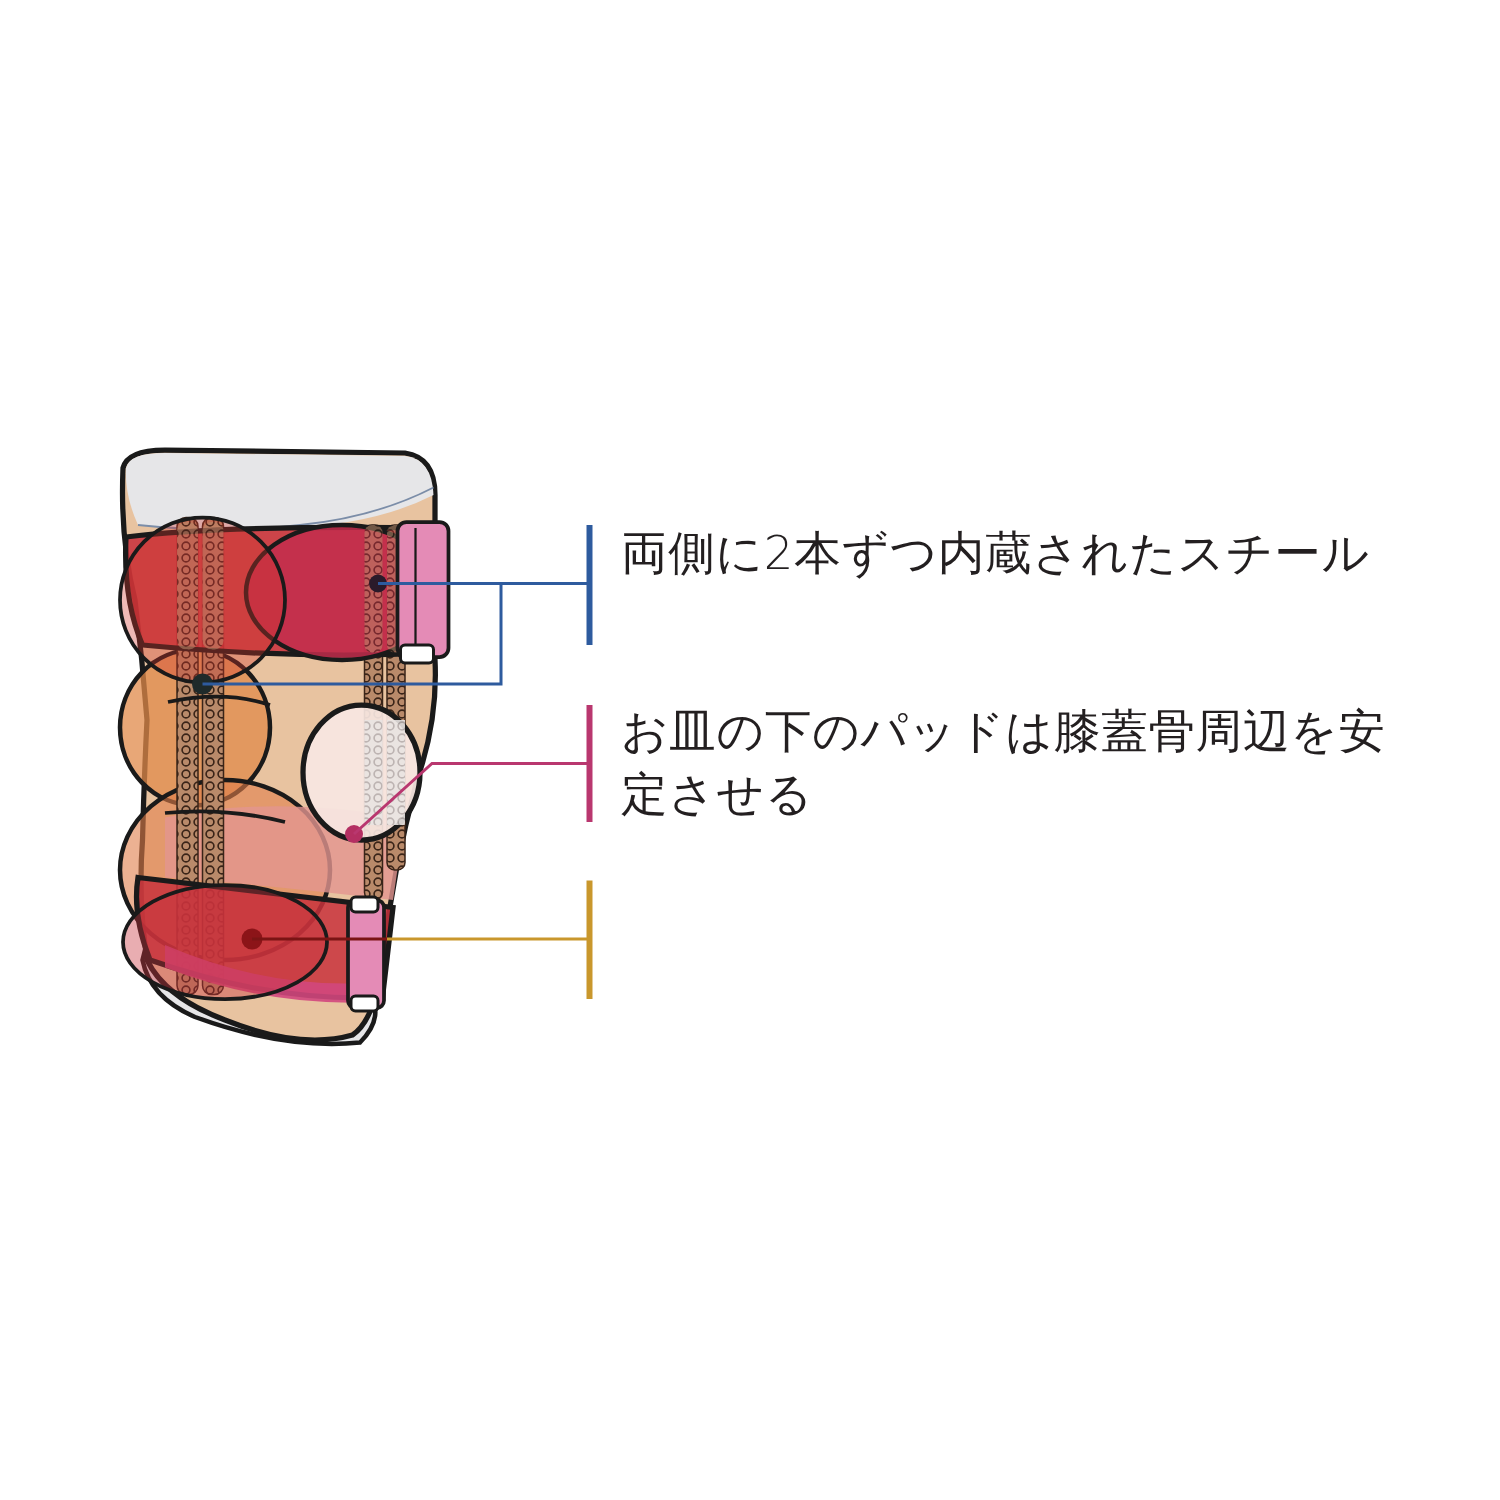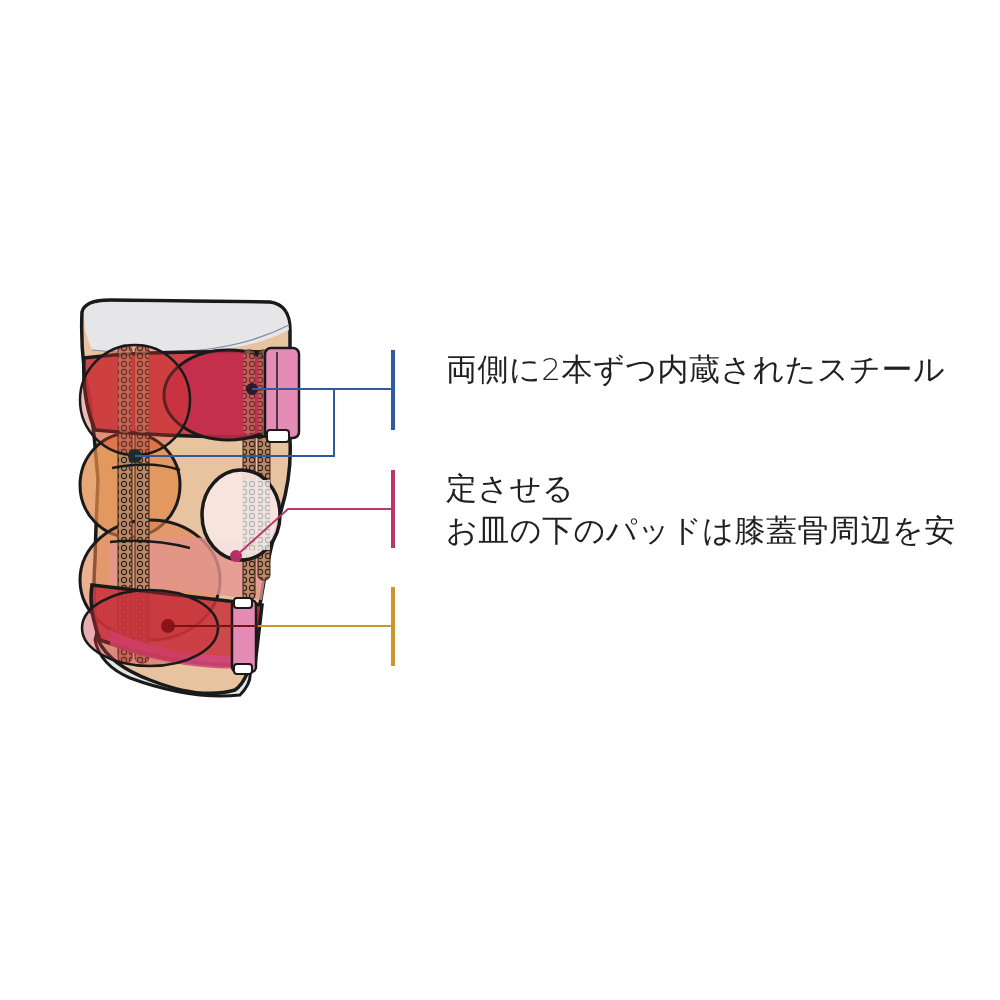--- a/index.html
+++ b/index.html
@@ -4,21 +4,21 @@
 <style>
   html, body { margin: 0; padding: 0; background: #ffffff; }
   body { width: 1000px; height: 1000px; position: relative; overflow: hidden;
          font-family: "DejaVu Sans", "Liberation Sans", sans-serif; }
   #diagram { position: absolute; left: 0; top: 0; width: 1000px; height: 1000px; }
   .callout-text {
     position: absolute; left: 414px; width: 560px;
     font-size: 31px; line-height: 42px; color: #231f20;
     font-weight: 300; letter-spacing: 0.5px;
   }
-  .callout-text span { display: block; white-space: nowrap; margin-left: 32px; }
+  .callout-text span { display: block; white-space: nowrap; }
 </style>
 </head>
 <body>
 
 <svg id="diagram" viewBox="0 0 1000 1000" xmlns="http://www.w3.org/2000/svg">
   <defs>
     <pattern id="spring" width="8" height="8" patternUnits="userSpaceOnUse">
       <rect width="8" height="8" fill="#b98a6a"></rect>
       <circle cx="4" cy="4" r="2.6" fill="none" stroke="#3a2418" stroke-width="1.1"></circle>
     </pattern>
@@ -96,18 +96,18 @@
     <line x1="258" y1="626" x2="393" y2="626"></line>
     <line x1="393" y1="587" x2="393" y2="666" stroke-width="4"></line>
   </g>
 </svg>
 
 <div class="callout-text" style="top:348px;">
   <span>両側に2本ずつ内蔵されたスチール</span>
 </div>
 
 <div class="callout-text" style="top:467px;">
+  <span>お皿の下のパッドは膝蓋骨周辺を安</span>
   <span>定させる</span>
-  <span>お皿の下のパッドは膝蓋骨周辺を安</span>
 </div>
 
 <div class="callout-text" style="top:585px;">
 </div>
 
 </body></html>

